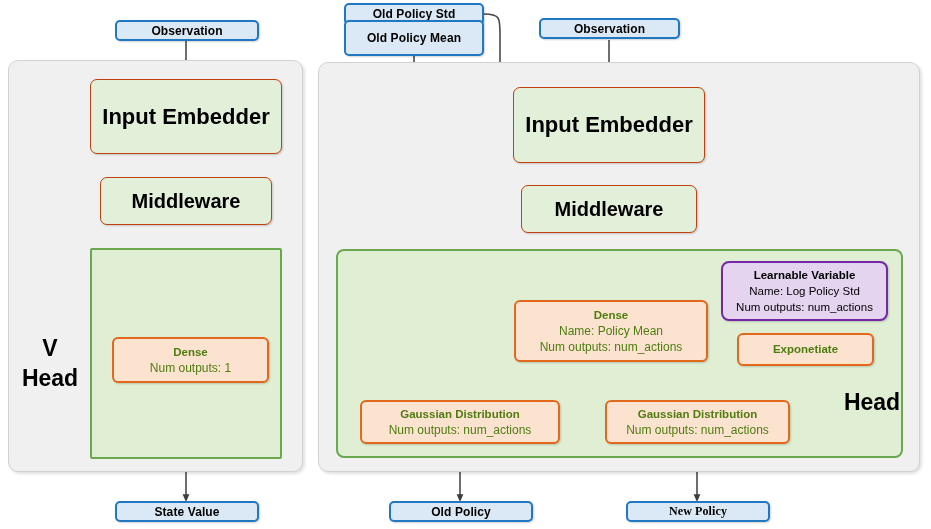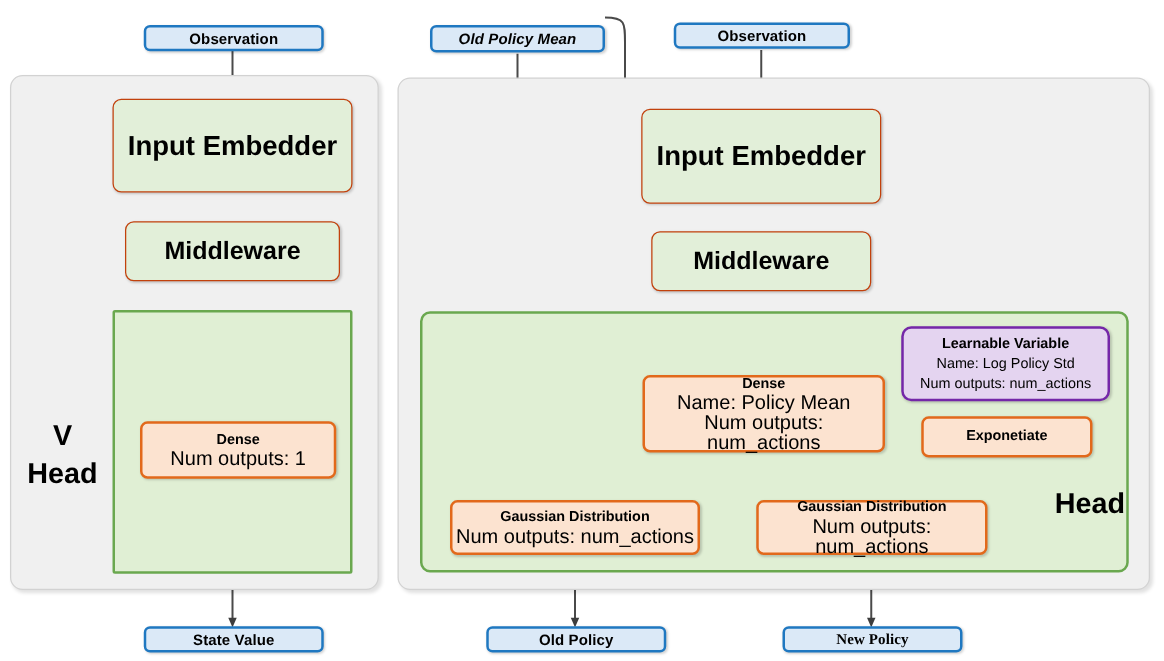--- a/index.html
+++ b/index.html
@@ -50,41 +50,41 @@
     border-radius: 7px;
     box-shadow: 1px 1px 2px rgba(0,0,0,0.18);
     font-weight: bold;
     color: #000;
   }
   .node-orange {
     background: #fce3d0;
     border: 2px solid #e2691b;
     border-radius: 6px;
     box-shadow: 1px 1px 2px rgba(0,0,0,0.18);
-    color: #000000;
+    color: #4d7c0f;
   }
   .node-purple {
     background: #e4d4f0;
     border: 2px solid #7427a8;
     border-radius: 8px;
     box-shadow: 1px 1px 2px rgba(0,0,0,0.18);
     color: #000;
   }
   .node-blue {
     background: #dbe9f7;
     border: 2px solid #1f78c1;
     border-radius: 5px;
     box-shadow: 1px 1px 2px rgba(0,0,0,0.18);
     color: #000;
     font-size: 12px;
     font-weight: bold;
     letter-spacing: 0.1px;
   }
   .title-line { font-weight: bold; font-size: 11.5px; line-height: 15px; }
-  .sub-line   { font-weight: normal; font-size: 16px; line-height: 16px; }
+  .sub-line   { font-weight: normal; font-size: 12px; line-height: 16px; }
 
   .big-label {
     font-size: 23px;
     font-weight: bold;
     line-height: 30px;
     text-align: center;
     color: #000;
   }
 
   
@@ -123,22 +123,23 @@
       <path d="M484,14 C500,14 500,18 500,34 L500,398"></path>
 
       <path d="M460,444 L460,498"></path>
 
       <path d="M697,444 L697,498"></path>
     </g>
   </svg>
 
   <div class="abs node node-blue" style="left:115px; top:20px; width:144px; height:21px;">Observation</div>
 
-
-  <div class="abs node node-blue" style="left:344px; top:20px; width:140px; height:22px;font-style:italic;">Old Policy Mean</div>
+  <div class="abs node node-blue" style="left:344px; top:3px; width:140px; height:22px;">Old Policy Std</div>
+
+  <div class="abs node node-blue" style="left:344px; top:20px; width:140px; height:36px;">Old Policy Mean</div>
 
   <div class="abs node node-blue" style="left:539px; top:18px; width:141px; height:21px;">Observation</div>
 
   <div class="abs group-gray" style="left:8px; top:60px; width:295px; height:412px;"></div>
 
   <div class="abs big-label" style="left:14px; top:333px; width:72px;">
     <div>V</div>
     <div>Head</div>
   </div>
 

